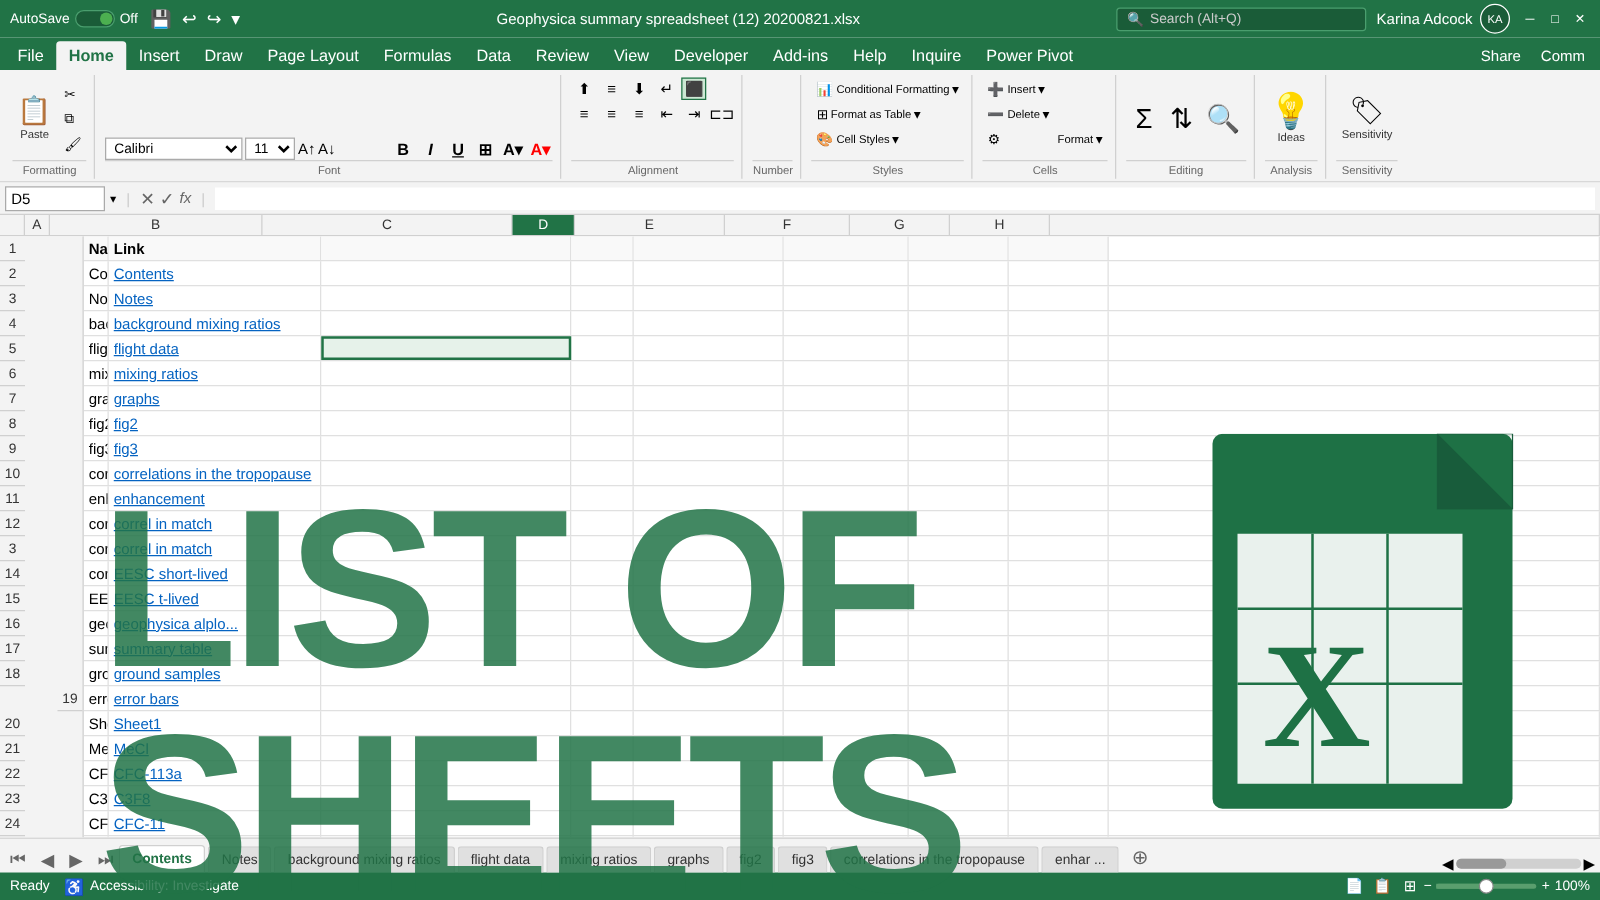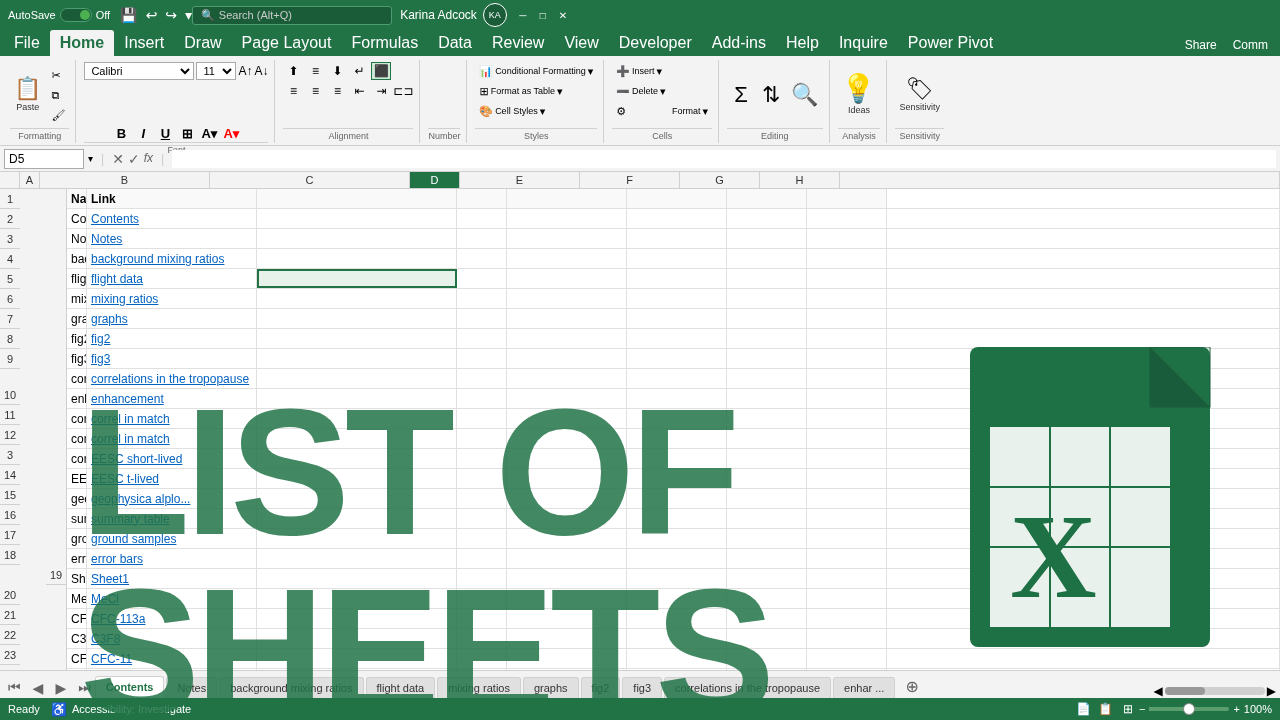--- a/index.html
+++ b/index.html
@@ -31,21 +31,21 @@
     #ribbon-tabs {
       height: 26px;
       background: #217346;
       display: flex;
       align-items: flex-end;
       padding: 0 4px;
       border-bottom: none;
     }
     .ribbon-tab {
       padding: 4px 10px;
-      font-size: 16px;
+      font-size: 13px;
       color: white;
       cursor: pointer;
       border-radius: 3px 3px 0 0;
       text-align: center;
     }
     .ribbon-tab.active {
       background: #f3f3f3;
       color: #217346;
       font-weight: 600;
     }
@@ -268,20 +268,21 @@
       <div class="toggle-dot"></div>
     </div>
     <span>Off</span>
   </div>
   <div class="quick-access">
     <span>💾</span>
     <span>↩</span>
     <span>↪</span>
     <span>▾</span>
   </div>
+  <div class="filename">Geophysica summary spreadsheet (12) 20200821.xlsx</div>
   <div class="search-box">
     <span>🔍</span>
     <span style="color:#ccc;font-size:11px;">Search (Alt+Q)</span>
   </div>
   <div class="user-area">
     <span style="margin-left:8px;">Karina Adcock</span>
     <div class="avatar">
       <span style="color:white;font-size:9px;">KA</span>
     </div>
   </div>
@@ -329,21 +330,21 @@
           </div>
         <div class="ribbon-btn-sm">
             <span>🖌</span>
           </div>
       </div>
     </div>
     <div class="ribbon-group-label">Formatting</div>
   </div>
 
   <div class="ribbon-group">
-    <div class="ribbon-tools" style="flex-direction:column;align-items:center;gap:44px;">
+    <div class="ribbon-tools" style="align-items:flex-end;gap:44px;">
       <div class="ribbon-mini-row">
         <select class="font-select">
           <option>Calibri</option>
         </select>
         <select class="size-select">
           <option>11</option>
         </select>
         <span style="cursor:pointer;font-size:12px;">A↑</span>
         <span style="cursor:pointer;font-size:12px;">A↓</span>
       </div>
@@ -506,21 +507,21 @@
     <div id="row-headers">
     <div class="row-header" style="height: 20px; width: 20px;">1</div>
         <div class="row-header" style="height: 20px; width: 20px;">2</div>
         <div class="row-header" style="height: 20px; width: 20px;">3</div>
         <div class="row-header" style="height: 20px; width: 20px;">4</div>
         <div class="row-header" style="height: 20px; width: 20px;">5</div>
         <div class="row-header" style="height: 20px; width: 20px;">6</div>
         <div class="row-header" style="height: 20px; width: 20px;">7</div>
         <div class="row-header" style="height: 20px; width: 20px;">8</div>
         <div class="row-header" style="height: 20px; width: 20px;">9</div>
-        <div class="row-header" style="height: 20px; width: 20px; margin-top: 16px;">10</div>
+        <div class="row-header" style="height: 20px; width: 20px;">10</div>
         <div class="row-header" style="height: 20px; width: 20px;">11</div>
         <div class="row-header" style="height: 20px; width: 20px;">12</div>
         <div class="row-header" style="height: 20px; width: 20px;">3</div>
         <div class="row-header" style="height: 20px; width: 20px;">14</div>
         <div class="row-header" style="height: 20px; width: 20px;">15</div>
         <div class="row-header" style="height: 20px; width: 20px;">16</div>
         <div class="row-header" style="height: 20px; width: 20px;">17</div>
         <div class="row-header" style="height: 20px; width: 20px;">18</div>
         <div class="row-header" style="height: 20px; width: 20px; margin-left: 46px;">19</div>
         <div class="row-header" style="height: 20px; width: 20px; text-align: center;">20</div>

